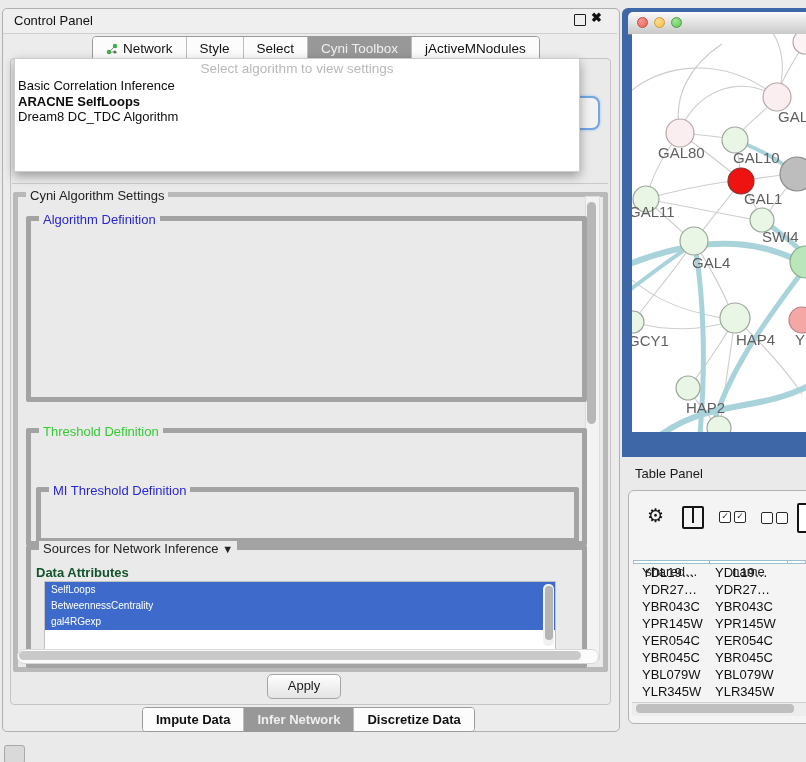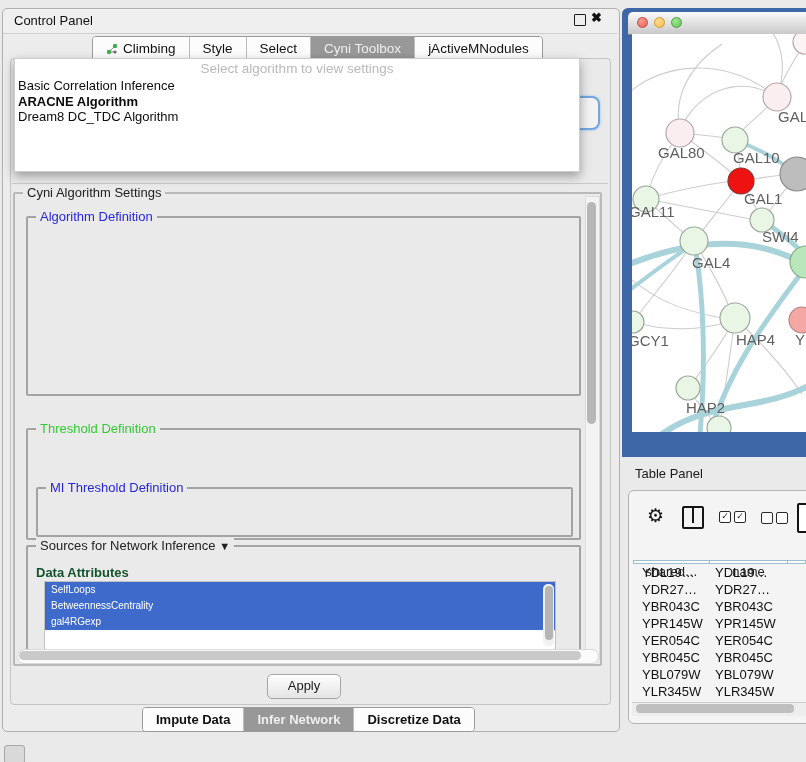--- a/index.html
+++ b/index.html
@@ -34,21 +34,21 @@
   .bg-line{left:12px;top:183px;width:596px;height:0;border-top:1px solid #c9c9c9;z-index:2;}
   .combo-fragment{left:566px;top:96px;width:30px;height:30px;background:#f2f2f2;border:2px solid #74a7e0;
                   border-radius:8px;box-shadow:0 0 3px #9cc3ec;z-index:3;}
   .popup{left:14px;top:58px;width:566px;height:114px;background:#ffffff;border:1px solid #cdcdcd;
          box-shadow:0 4px 10px rgba(0,0,0,0.35);z-index:10;padding-top:2px;box-sizing:border-box;}
   .popup .hint{display:block;text-align:center;color:#b9b9b9;height:17px;line-height:16px;font-size:13.5px;}
   .popup .item{display:block;height:15.7px;line-height:15.7px;padding-left:3px;font-size:13px;color:#0c0c0c;}
   .popup .item.bold{font-weight:bold;}
 
   
-  .fs{border:2px solid #a3a3a3;border-radius:2px;z-index:2;}
+  .fs{border:5px solid #a3a3a3;border-radius:2px;z-index:2;}
   .fs .legend{position:absolute;top:-9px;left:8px;background:#eaeaea;padding:0 4px;font-size:13px;}
   .leg-blue{color:#2727d8;}
   .leg-green{color:#33cc33;}
   .leg-dark{color:#222;}
   .settings-fs{left:13px;top:192px;width:585px;height:470px;border-color:#b9b9b9;}
   .algdef-fs{left:26px;top:216px;width:551px;height:176px;}
   .thr-fs{left:26px;top:428px;width:551px;height:108px;}
   .mit-fs{left:36px;top:487px;width:533px;height:46px;}
   .src-fs{left:26px;top:545px;width:551px;height:113px;}
 
@@ -136,21 +136,21 @@
 
   <div class="abs tabstrip top-tabs">
     <div class="tab">
       <svg width="12" height="12" viewBox="0 0 12 12">
         <line x1="3" y1="9" x2="9" y2="3" stroke="#8a8a8a" stroke-width="1"></line>
         <line x1="3" y1="9" x2="9" y2="9" stroke="#8a8a8a" stroke-width="1"></line>
         <circle cx="9" cy="3" r="2.2" fill="#3fae49"></circle>
         <circle cx="3" cy="9" r="2.2" fill="#3fae49"></circle>
         <circle cx="9" cy="9" r="1.6" fill="#6b6b6b"></circle>
       </svg>
-      <span>Climbing</span>
+      <span>Network</span>
     </div>
     <div class="tab">
       <span>Style</span>
     </div>
     <div class="tab">
       <span>Select</span>
     </div>
     <div class="tab sel">
       <span>Cyni Toolbox</span>
     </div>
@@ -158,21 +158,21 @@
       <span>jActiveMNodules</span>
     </div>
   </div>
 
   <div class="abs bg-line"></div>
   <div class="abs combo-fragment"></div>
 
   <div class="abs popup">
     <span class="hint">Select algorithm to view settings</span>
     <span class="item">Basic Correlation Inference</span>
-    <span class="item bold">ARACNE Algorithm</span>
+    <span class="item bold">ARACNE SelfLoops</span>
     <span class="item">Dream8 DC_TDC Algorithm</span>
   </div>
 
   <div class="abs fs settings-fs">
     <span class="legend leg-dark">Cyni Algorithm Settings</span>
   </div>
   <div class="abs main-scroll-track"></div>
   <div class="abs main-scroll-thumb"></div>
 
   <div class="abs fs algdef-fs">

